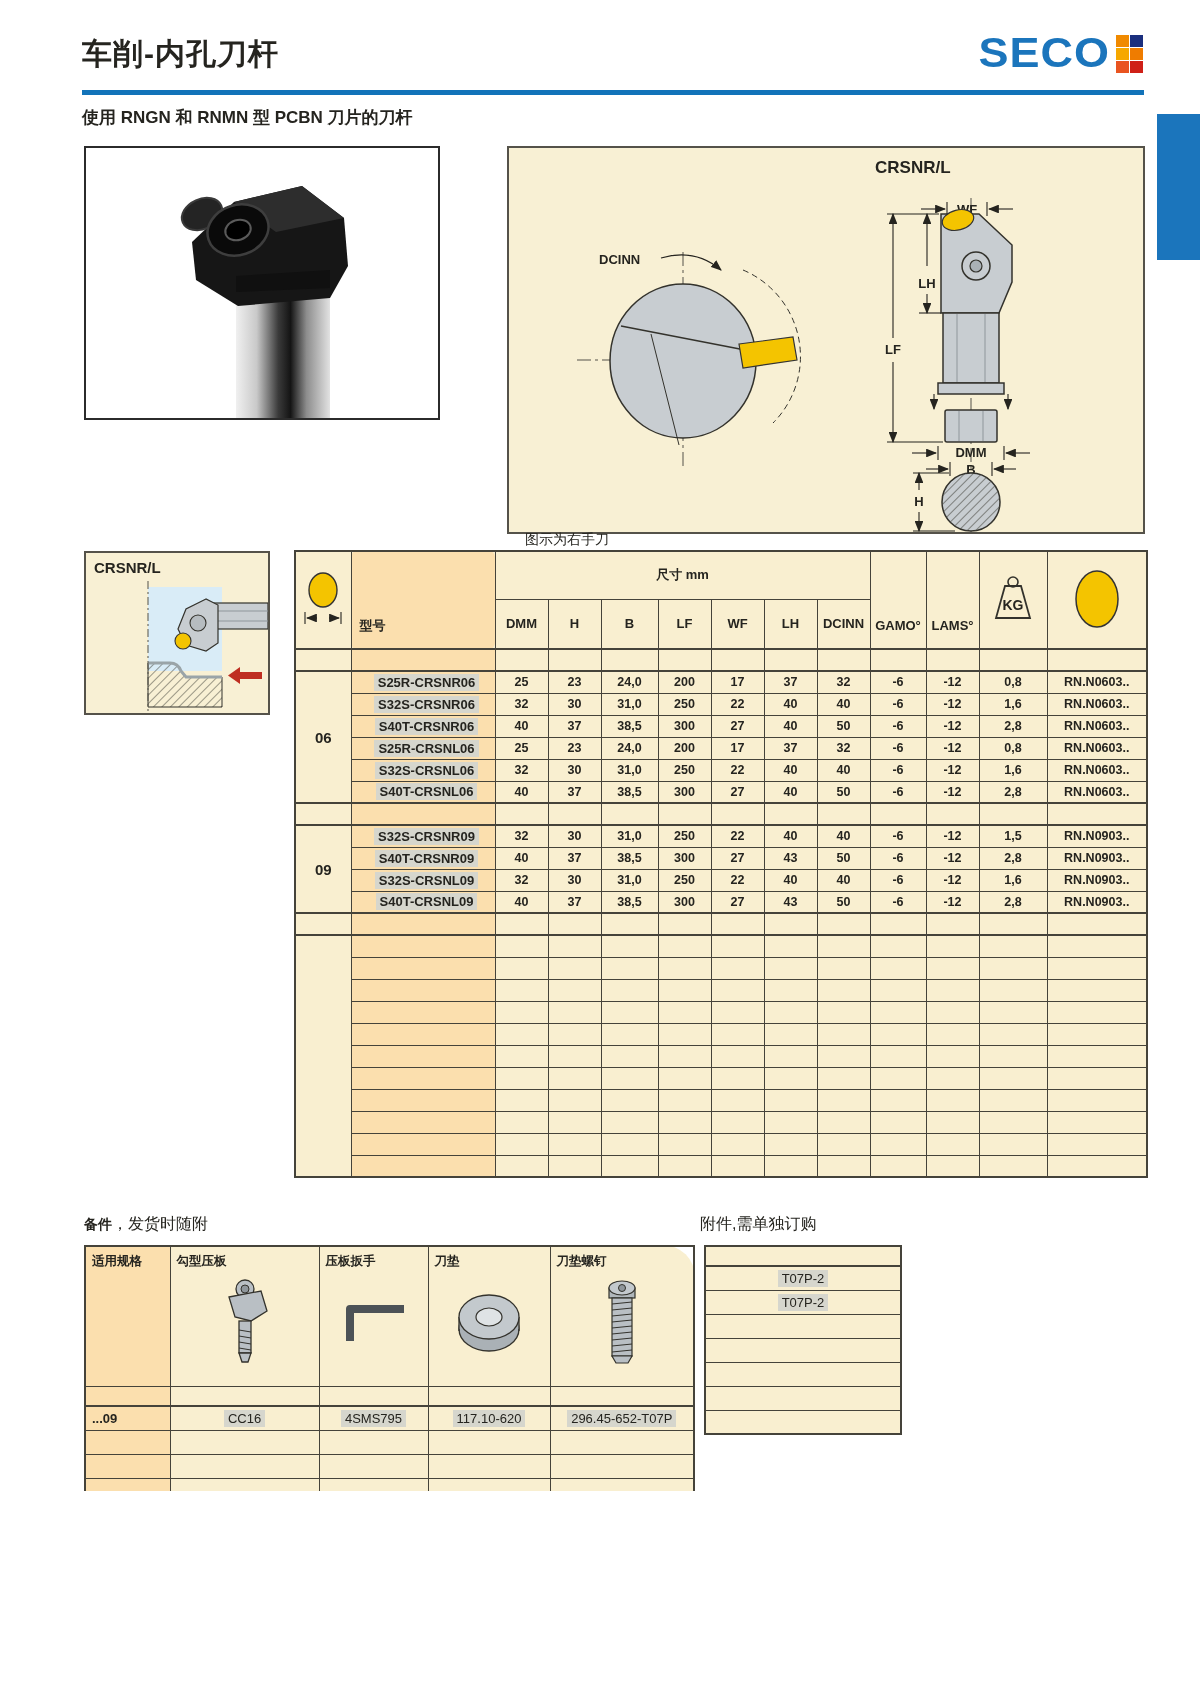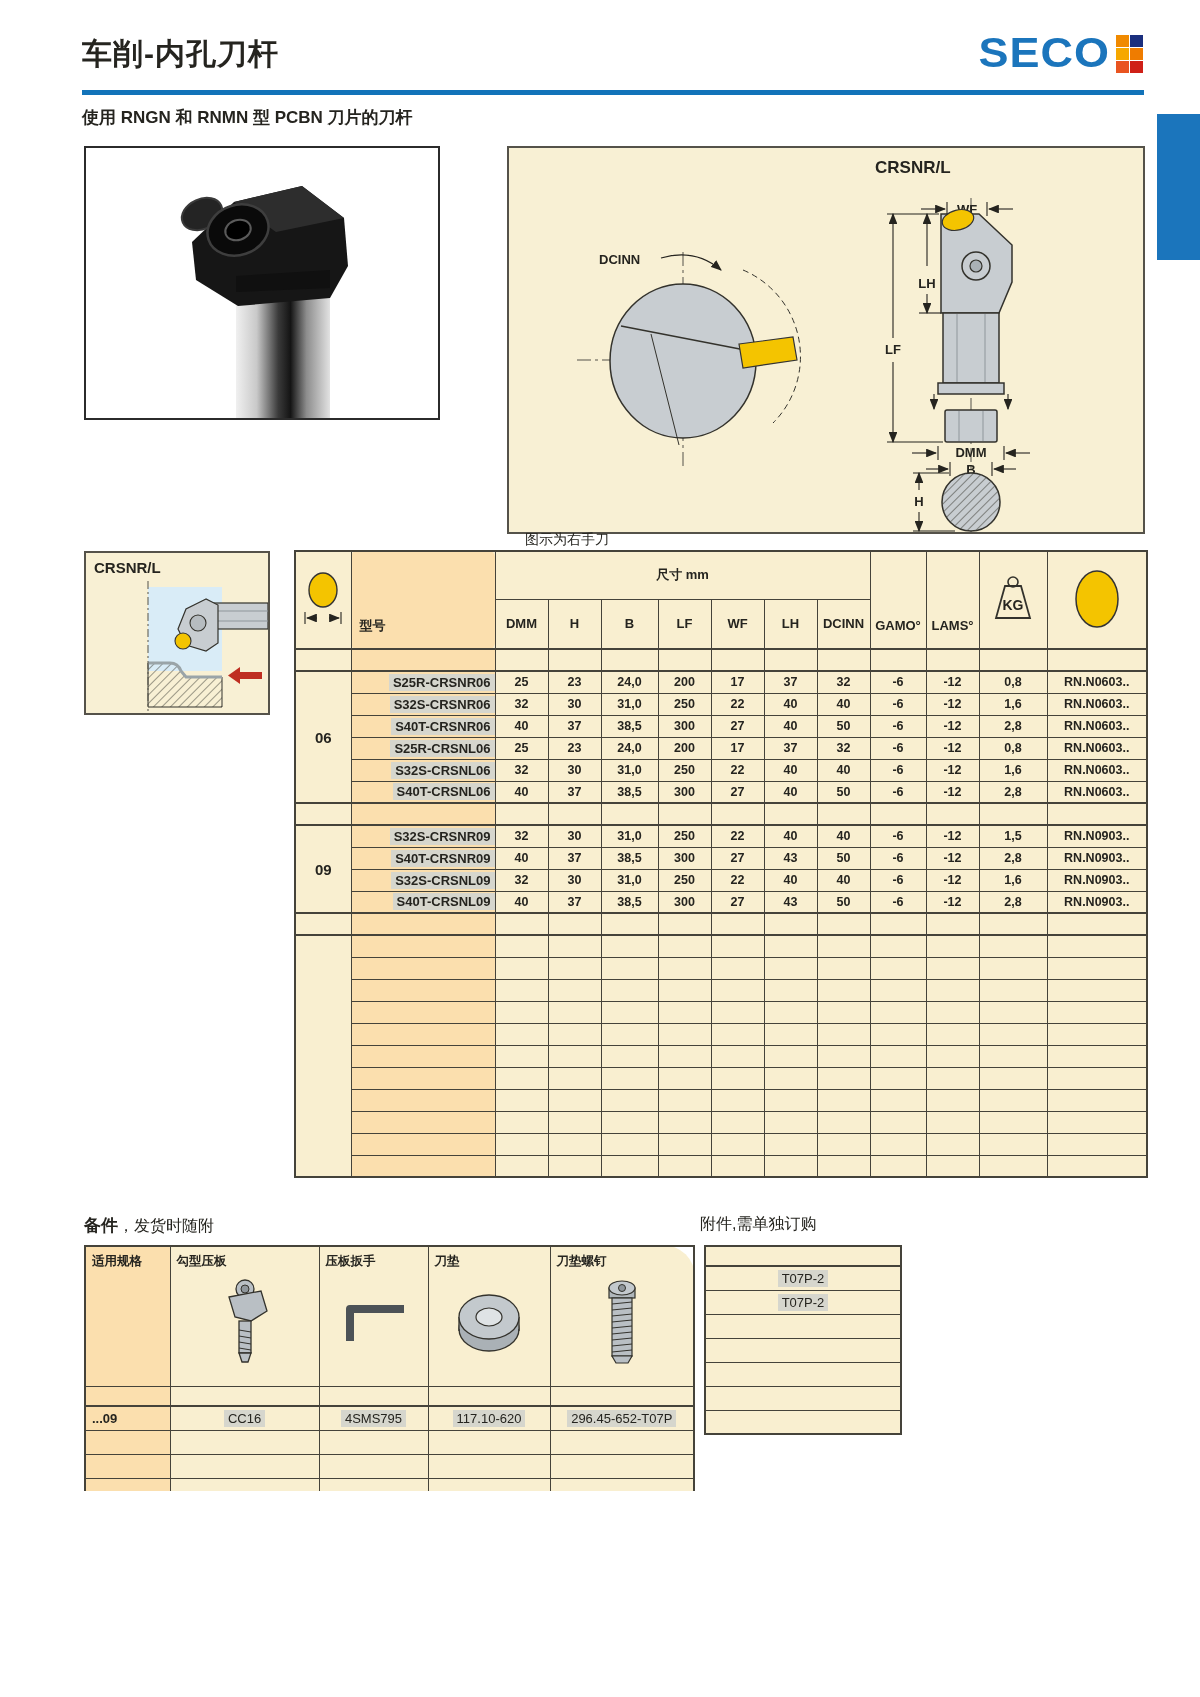--- a/index.html
+++ b/index.html
@@ -44,33 +44,33 @@
   .tool{fill:#c8cdd1;stroke:#33322c;stroke-width:1.5;}
   .toolthin{stroke:#8f969b;stroke-width:1;}
 
   
   .main-table{left:294px;top:550px;border-collapse:collapse;table-layout:fixed;background:var(--cream);border:2px solid var(--line);}
   .main-table td{border:1px solid var(--line);font-size:13px;text-align:center;vertical-align:middle;overflow:hidden;white-space:nowrap;}
   .main-table tr{height:22px;}
   .main-table tr.h1{height:48px;}
   .main-table tr.h2{height:50px;}
   .main-table td.pcol{background:var(--peach);}
-  .main-table td.model{text-align:right;padding-left:7px;font-weight:bold;}
+  .main-table td.model{text-align:center;padding-left:7px;font-weight:bold;}
   .main-table td.gcol{font-weight:bold;font-size:15px;}
   .main-table .hdr{font-weight:bold;}
   .main-table td.angle{vertical-align:bottom;padding-bottom:15px;font-weight:bold;}
   .main-table td.model-h{vertical-align:bottom;text-align:left;padding:0 0 13px 8px;font-weight:bold;border-radius:6px;}
   .main-table tr.spacer-row td{border-top:2px solid var(--line);border-bottom:2px solid var(--line);}
   .main-table td.num{font-weight:bold;font-size:12.5px;}
   .main-table td.ins{font-weight:bold;font-size:12.5px;}
   .hl{background:#d6d6cd;display:inline-block;padding:0 4px;line-height:17px;}
 
   
   .spares-title{left:84px;top:1214px;font-size:16px;}
-  .spares-title b{font-size:17px;}
+  .spares-title b{font-size:14px;}
   .acc-title{left:700px;top:1214px;font-size:16px;}
   .btable{border-collapse:collapse;table-layout:fixed;background:var(--cream);border:2px solid var(--line);}
   .btable td{border:1px solid var(--line);font-size:13px;text-align:center;vertical-align:middle;white-space:nowrap;overflow:hidden;}
   .btable tr.imgrow{height:140px;}
   .btable tr.thinrow{height:20px;}
   .btable tr.thinrow td{border-bottom:2px solid var(--line);}
   .btable tr.drow{height:24px;}
   .btable td.scol{background:var(--peach);}
   .btable td.hcell{vertical-align:top;}
   .hlabel{font-size:12.5px;font-weight:bold;text-align:left;padding:6px 0 0 6px;}

